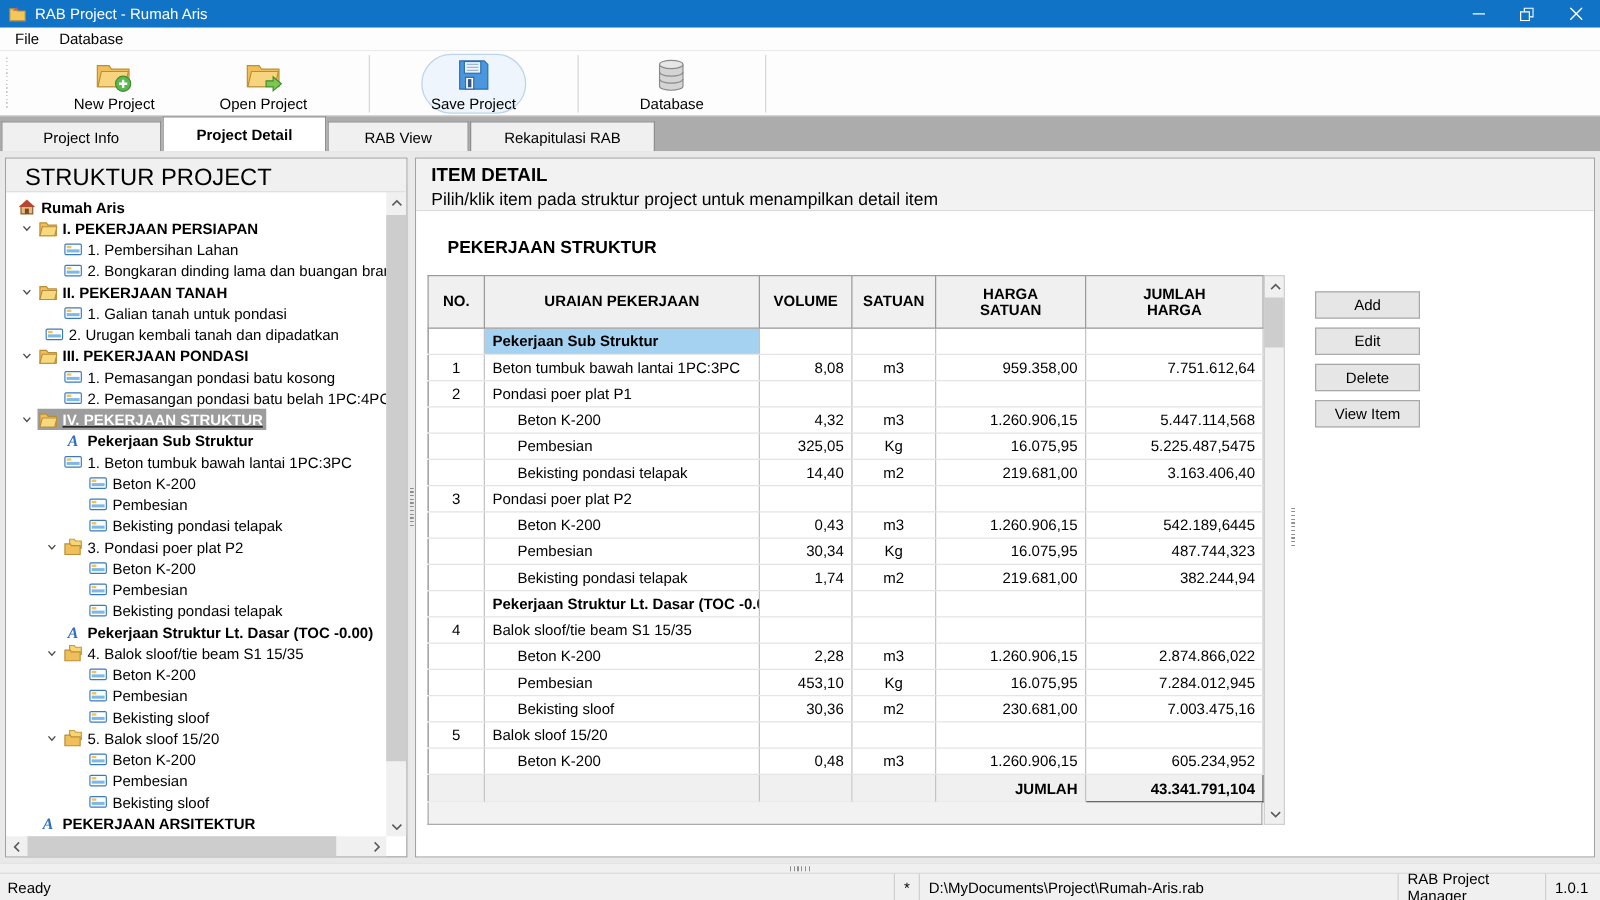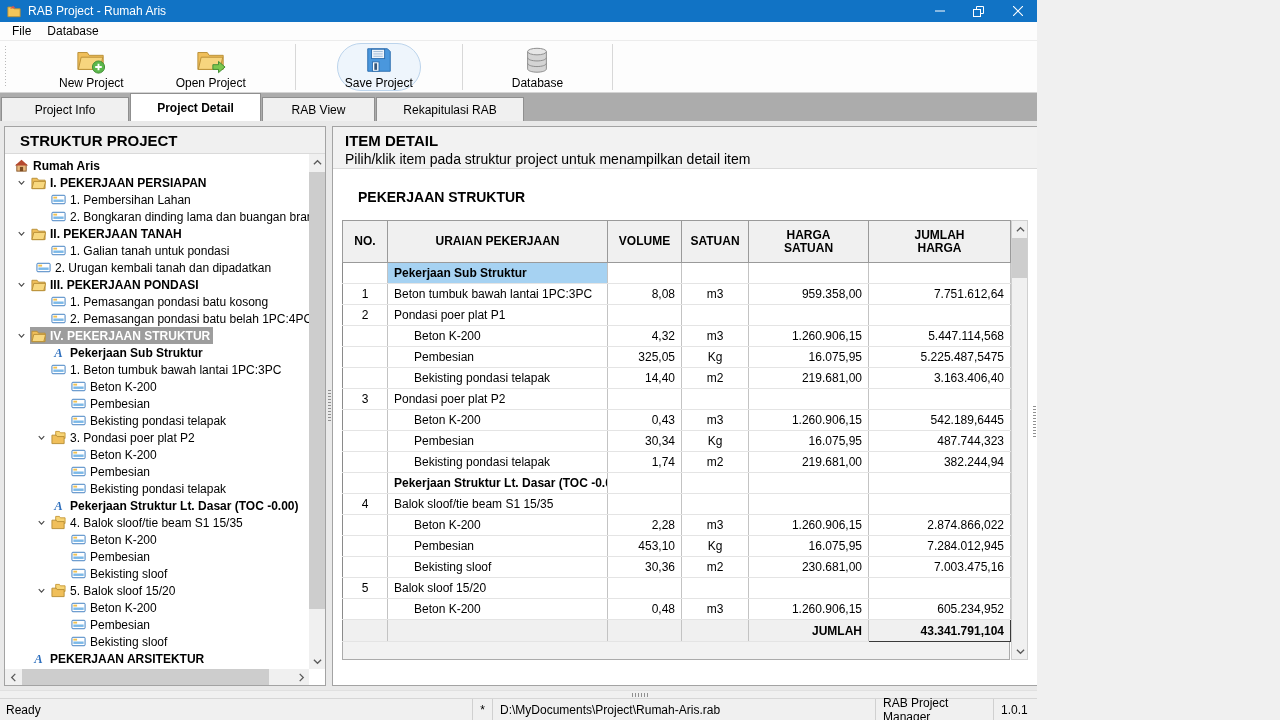--- a/index.html
+++ b/index.html
@@ -1,18 +1,18 @@
 <!DOCTYPE html>
 <html><head>
 <meta charset="utf-8">
 <style>
   * { margin:0; padding:0; box-sizing:border-box; }
   html,body { width:1280px; height:720px; }
   body { font-family:"Liberation Sans", sans-serif; font-size:12px; color:#000; background:#f0f0f0; overflow:hidden; }
-  .window { position:relative; width:1037px; height:720px; background:#f0f0f0; overflow:hidden; }
+  .window { position:relative; width:1280px; height:720px; background:#f0f0f0; overflow:hidden; }
 
   
   .titlebar { height:22px; background:#1173c5; color:#fff; display:flex; align-items:center; padding-left:7px; gap:7px; position:relative; }
   .titlebar .app-ico { width:14px; height:14px; display:inline-block; }
   .titlebar .ttl { font-size:12px; }
   .win-controls { position:absolute; right:0; top:0; height:22px; display:flex; }
   .win-btn { width:39px; height:22px; display:flex; align-items:center; justify-content:center; }
 
   
   .menubar { height:19px; background:#fdfdfd; display:flex; align-items:center; padding-left:4px; border-bottom:1px solid #ececec; }
@@ -30,30 +30,30 @@
 
   
   .tabbar { height:28px; background:#acacac; display:flex; align-items:flex-end; padding-left:1px; }
   .tab { height:24px; display:flex; align-items:center; justify-content:center; background:#f0f0f0; border:1px solid #8f8f8f; border-bottom:none; margin-right:1px; }
   .tab.active { height:28px; background:#fff; font-weight:bold; }
 
   
   .content { position:relative; height:569px; background:#e9e9e9; }
   .panel { position:absolute; background:#fff; border:1px solid #a3a3a3; }
   .left-panel { left:4px; top:5px; width:322px; height:560px; }
-  .panel-header { height:27px; background:#f0f0f0; border-bottom:1px solid #dadada; font-weight:bold; font-size:15px; padding:5px 0 0 15px; }
+  .panel-header { height:27px; background:#f0f0f0; border-bottom:1px solid #dadada; font-weight:normal; font-size:19px; padding:5px 0 0 15px; }
 
   
   .tree-wrap { position:relative; height:531px; }
   .tree { position:absolute; left:0; top:0; right:16px; bottom:16px; overflow:hidden; padding-top:3px; background:#fff; }
   .tree-row { height:17px; display:flex; align-items:center; white-space:nowrap; }
   .chev { width:17px; height:14px; display:inline-flex; align-items:center; justify-content:center; flex:0 0 17px; }
   .chev svg { width:11px; height:11px; }
   .tcontent { display:inline-flex; align-items:center; gap:4px; padding:0 3px 0 1px; height:17px; }
-  .tcontent.sel { background:#9d9d9d; }
+  .tcontent.sel { background:#9d9d9d;text-decoration:underline; }
   .tcontent.sel .tlabel { color:#fff; }
   .ticon { width:15px; height:15px; display:inline-block; flex:0 0 15px; }
   .ticon svg { width:15px; height:15px; }
   .tlabel { font-size:12px; }
   .tlabel.b { font-weight:bold; }
 
   
   .sb { background:#f0f0f0; position:absolute; }
   .sb .arr { position:absolute; width:16px; height:16px; display:flex; align-items:center; justify-content:center; }
   .sb .arr svg { width:9px; height:9px; }

